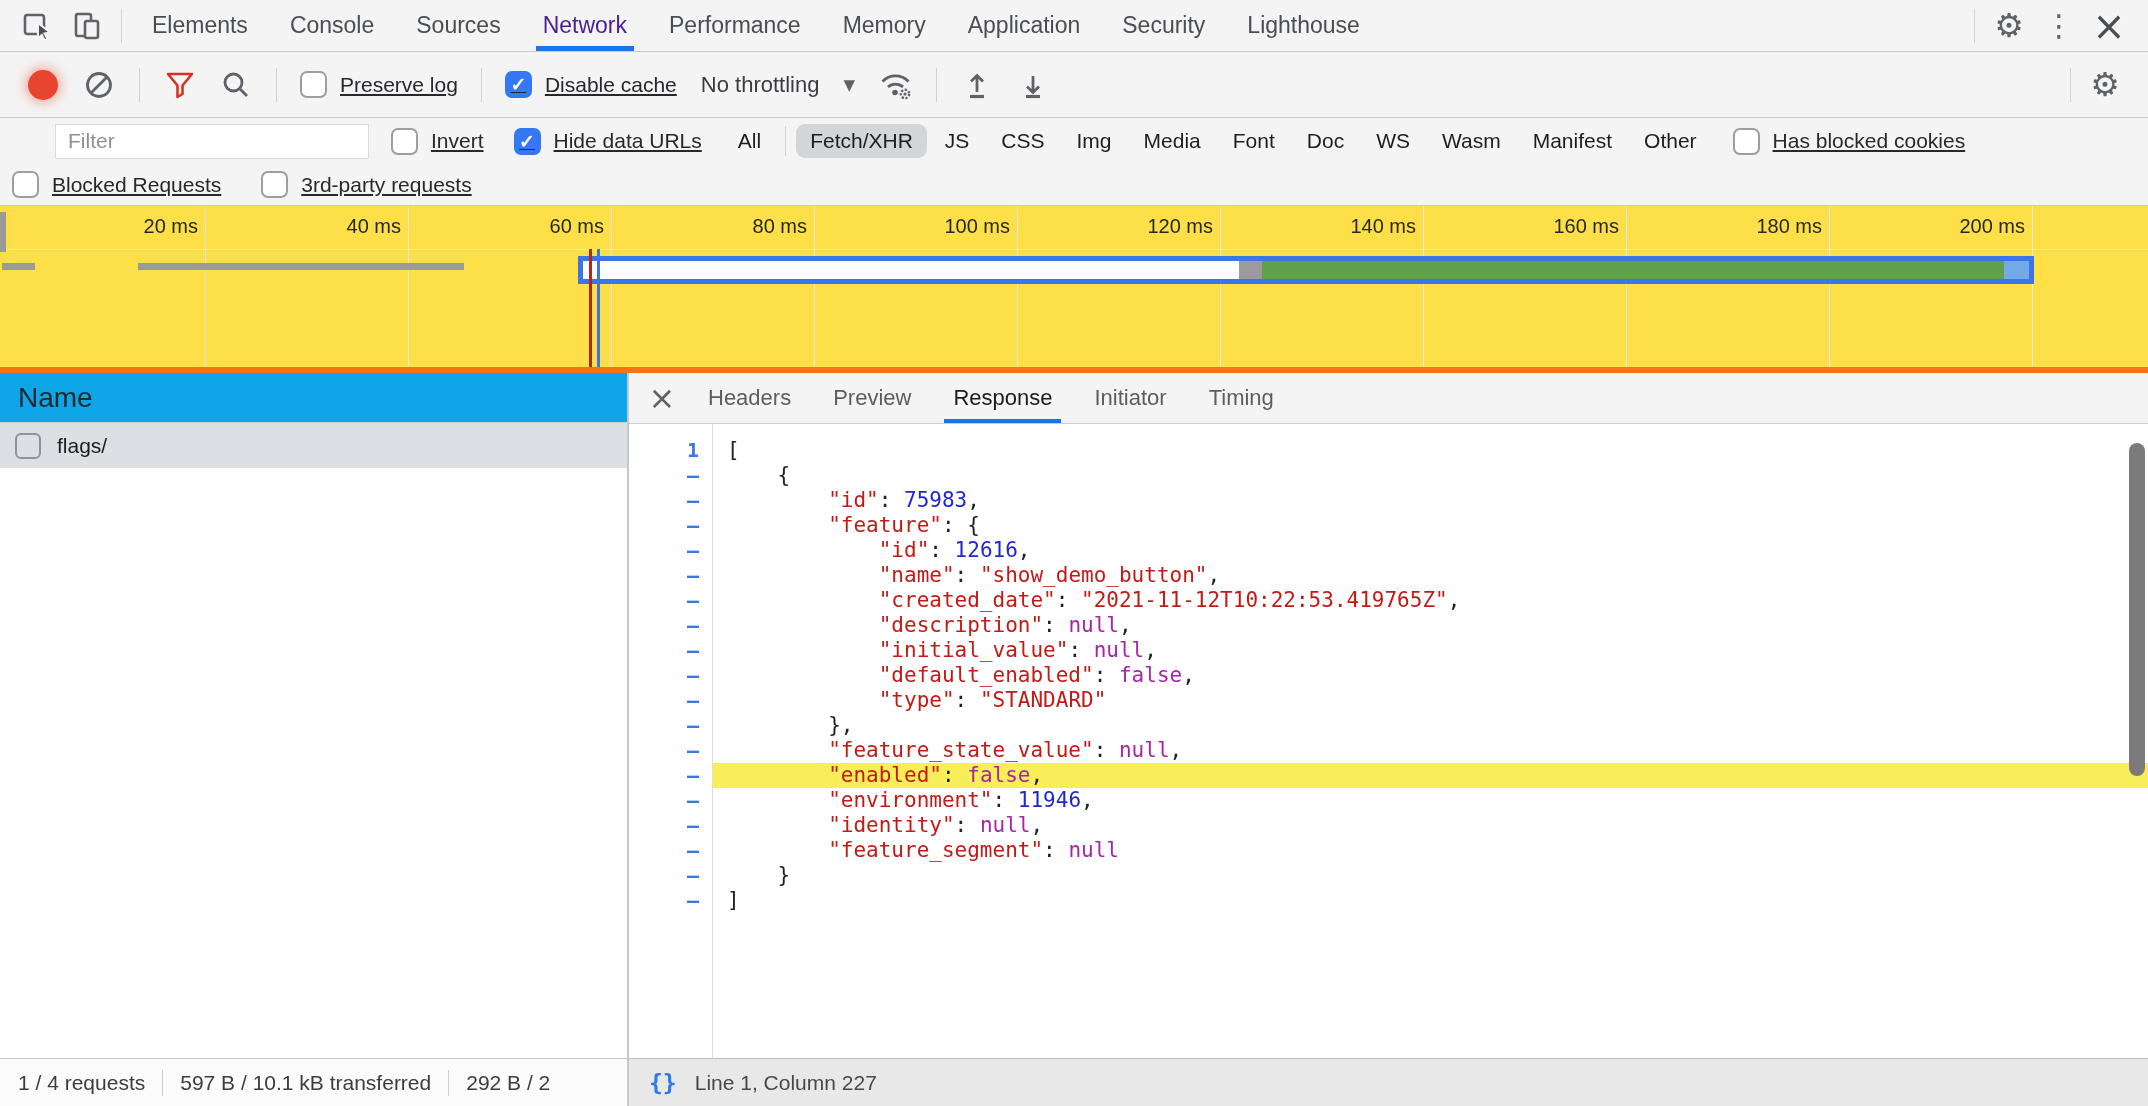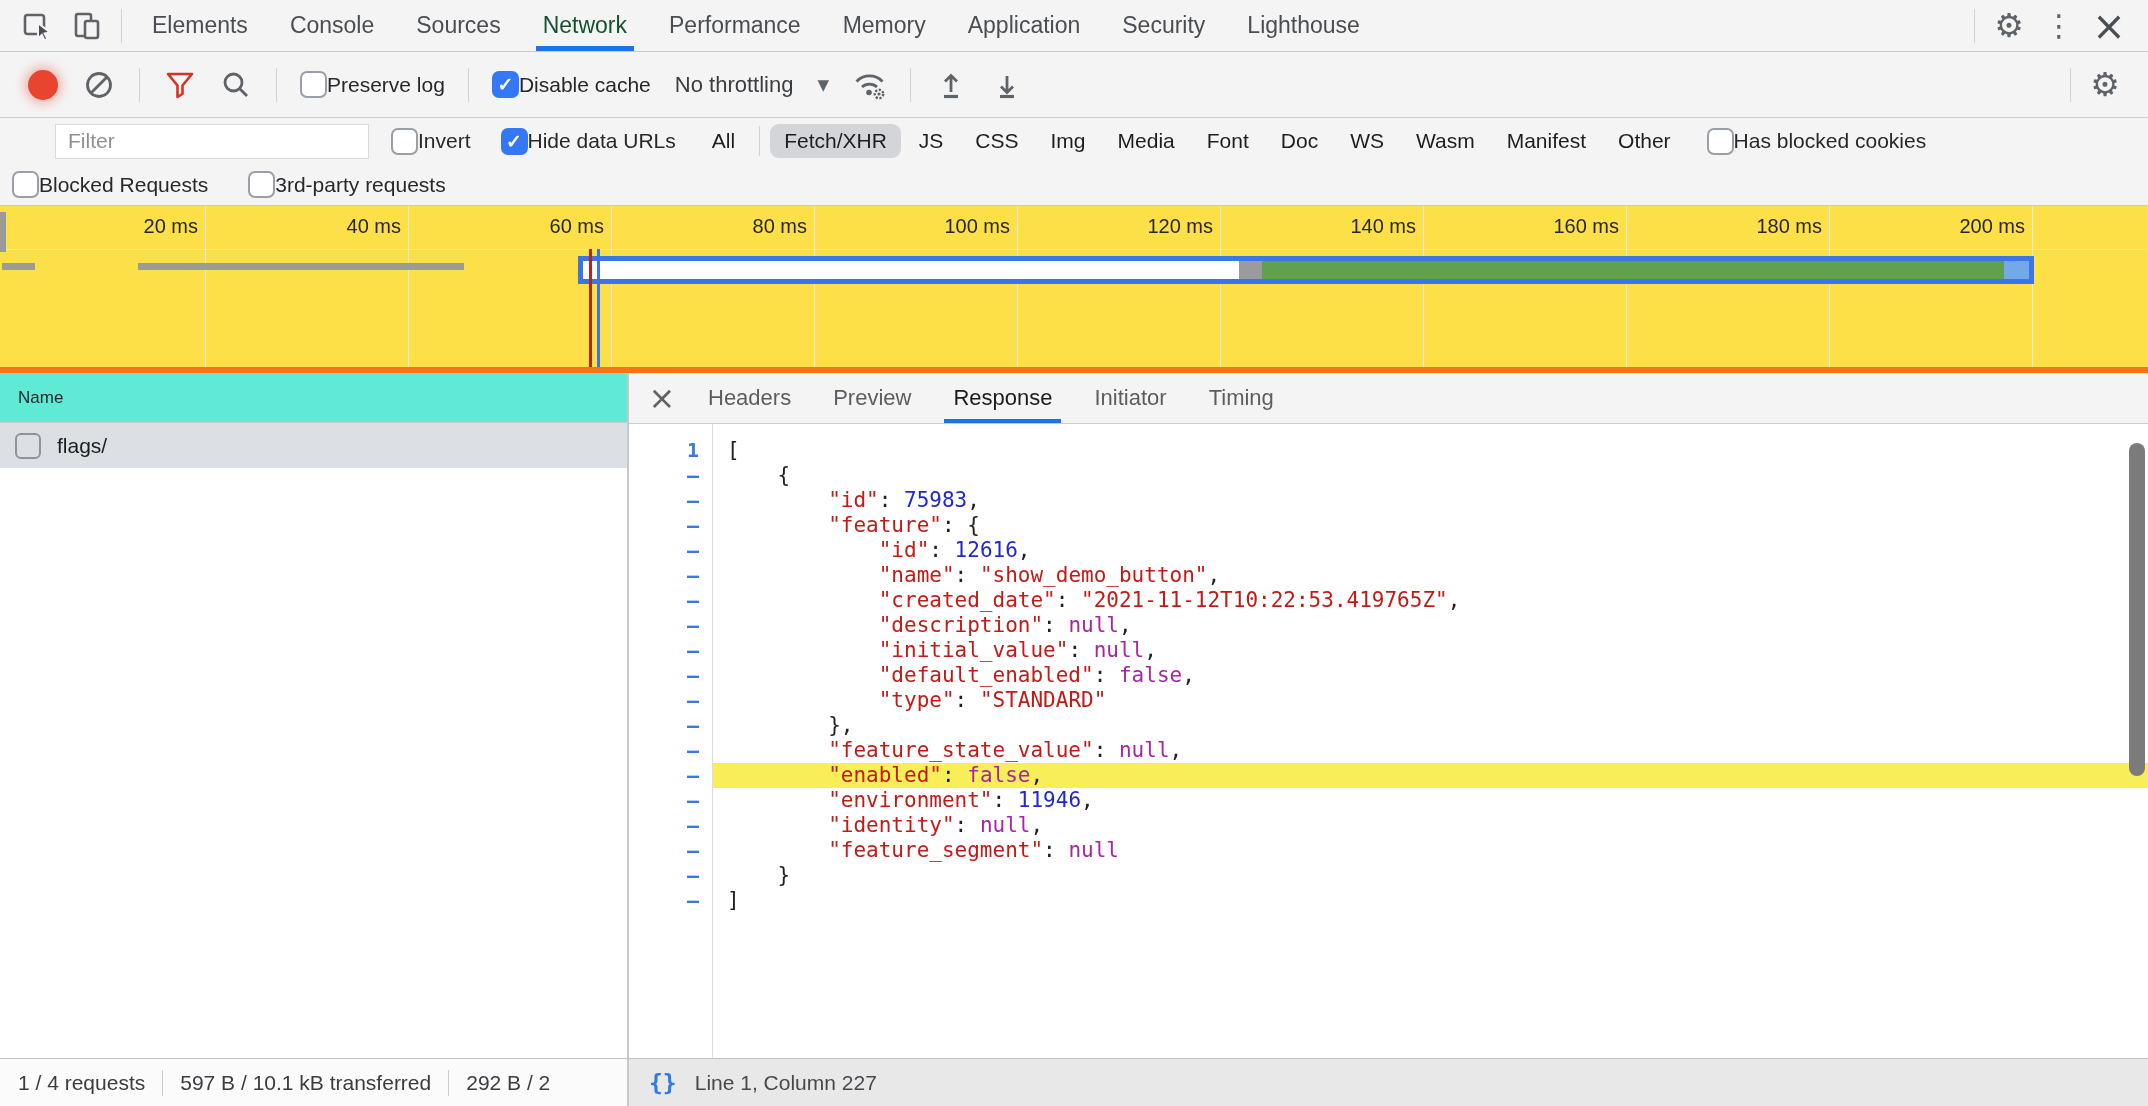--- a/index.html
+++ b/index.html
@@ -10,35 +10,35 @@
 
   .vsep { width:1px; height:34px; background:#d2d2d2; margin:0 9px; flex:0 0 1px; }
   .glyph { font-family:"DejaVu Sans","Liberation Sans",sans-serif; color:#5f6368; }
   .icon-btn { height:48px; min-width:50px; display:flex; align-items:center; justify-content:center; cursor:pointer; }
 
   
   .tabbar { flex:0 0 52px; background:#f4f4f4; border-bottom:1px solid #cbcbcb;
             display:flex; align-items:center; padding:0 14px 0 12px; }
   .tab { padding:0 21px; height:51px; display:flex; align-items:center;
          font-size:23px; color:#4a4d51; position:relative; cursor:pointer; white-space:nowrap; }
-  .tab.selected { color:#14532d; }
+  .tab.selected { color:#4c1d95; }
   .tab.selected::after { content:""; position:absolute; bottom:0; left:14px; right:14px;
                          height:5px; background:var(--accent,#1a73e8); }
   .tabbar-right { margin-left:auto; display:flex; align-items:center; }
   .gear-glyph { font-size:33px; }
   .kebab-glyph { font-size:30px; }
   .close-glyph { font-size:40px; color:#4a4d51; }
 
   
   .toolbar { flex:0 0 66px; background:#f4f4f4; border-bottom:1px solid #cbcbcb;
              display:flex; align-items:center; padding:0 18px; gap:6px; }
   .rec-dot { width:30px; height:30px; border-radius:50%; background:var(--record-red,#e8442f);
              box-shadow:0 0 11px 3px rgba(232,68,47,.4); margin:0 10px; cursor:pointer; }
-  .ctrl { display:flex; align-items:center; font-size:21px; color:#26282b;
-          cursor:pointer; padding:0 8px; white-space:nowrap; }
+  .ctrl { display:flex; align-items:center; gap:13px; font-size:21px; color:#26282b;
+          cursor:pointer; padding:0 8px; white-space:nowrap;text-decoration:underline; }
   .cb { width:27px; height:27px; border:2px solid #9b9fa5; border-radius:7px; background:#fff;
         display:flex; align-items:center; justify-content:center; font-size:19px; font-weight:bold;
         color:#fff; flex:0 0 27px; }
   .cb.checked { background:var(--checkbox-blue,#3478f6); border-color:var(--checkbox-blue,#3478f6); }
   .throttle { display:flex; align-items:center; gap:24px; font-size:22px; color:#3a3d41;
               padding:0 10px; cursor:pointer;text-align:center; }
   .caret-glyph { font-size:15px; }
 
   
   .filterbar { flex:0 0 46px; background:#f4f4f4; display:flex; align-items:center;
@@ -66,22 +66,22 @@
   .ov-label { position:absolute; top:9px; font-size:20px; color:#26282b; transform:translateX(-100%); white-space:nowrap; }
   .ov-gray { position:absolute; top:57px; height:7px; background:#9b9b9b; }
   .ov-req { position:absolute; top:50px; height:28px; border:5px solid #3a76e8; background:#fff; }
   .ov-seg { position:absolute; top:0; height:18px; }
   .ov-marker { position:absolute; top:43px; bottom:0; width:3px; }
 
   
   .split { flex:1; display:flex; min-height:0; }
   .left-panel { flex:0 0 629px; width:629px; border-right:2px solid #c6c9cc;
                 display:flex; flex-direction:column; background:#fff; }
-  .panel-head { flex:0 0 50px; background:#5eead4; border-bottom:1px solid #ccc;
-                display:flex; align-items:center; font-size:17px; color:#28292b; padding:0 18px; }
+  .panel-head { flex:0 0 50px; background:#0ea5e9; border-bottom:1px solid #ccc;
+                display:flex; align-items:center; font-size:28px; color:#28292b; padding:0 18px; }
   .req-row { flex:0 0 45px; display:flex; align-items:center; gap:16px; padding:0 15px;
              background:#dce0e5; font-size:21px; color:#1c1d1f; cursor:pointer; }
   .req-cb { width:26px; height:26px; border:2px solid #8f9398; border-radius:6px;
             background:transparent; flex:0 0 26px; cursor:pointer; }
 
   .right-panel { flex:1; display:flex; flex-direction:column; min-width:0; }
   .detail-tabs { flex:0 0 50px; background:#f4f4f4; border-bottom:1px solid #ccc;
                  display:flex; align-items:center; padding-left:8px; }
   .dclose { width:50px; text-align:center; font-size:32px; color:#5f6368; cursor:pointer;
             font-family:"DejaVu Sans",sans-serif; }

